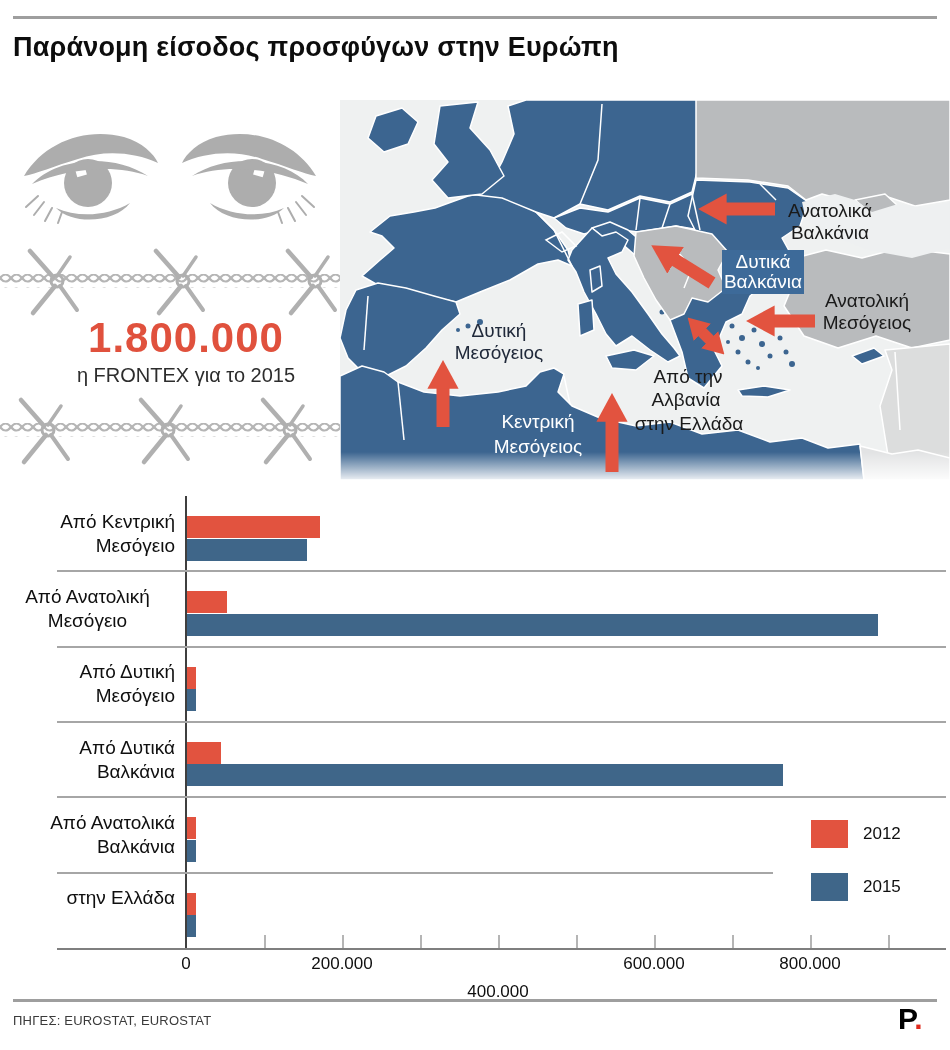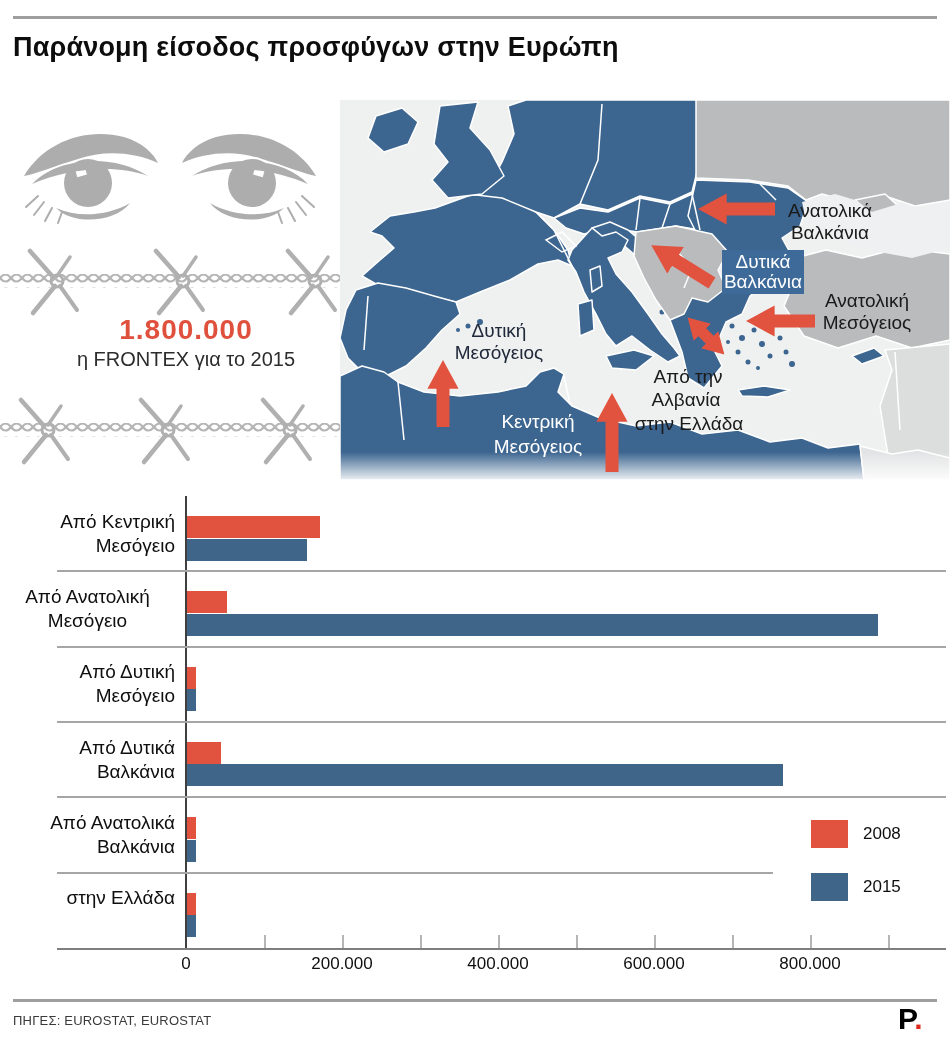--- a/index.html
+++ b/index.html
@@ -3,21 +3,21 @@
 <meta charset="utf-8">
 <style>
   html,body{margin:0;padding:0;background:#fff;}
   body{width:950px;height:1050px;position:relative;overflow:hidden;
        font-family:"Liberation Sans","DejaVu Sans",sans-serif;color:#111;}
   .abs{position:absolute;}
   .rule{position:absolute;left:13px;width:924px;height:3px;background:#9e9e9e;}
   #page-title{left:13px;top:32px;font-size:27px;font-weight:bold;letter-spacing:.2px;color:#0d0d0d;}
   
   #stat-block{left:10px;top:314px;width:352px;text-align:center;}
-  .stat-number{font-size:28px;font-weight:bold;color:#e0513d;letter-spacing:1px;}
+  .stat-number{font-size:42px;font-weight:bold;color:#e0513d;letter-spacing:1px;}
   .stat-caption{font-size:20px;color:#2d2d2d;line-height:26px;}
   
   #map-wrap{left:340px;top:100px;width:610px;height:380px;box-shadow:inset 0 0 14px 8px #ffffff;}
   
   #chart{left:0;top:496px;width:778px;height:500px;}
   .row-label{position:absolute;left:0;width:175px;text-align:right;font-size:19px;line-height:24px;color:#0f0f0f;}
   .bar{position:absolute;}
   .sep{position:absolute;height:2px;background:#a6a6a6;left:57px;}
   #y-axis{position:absolute;left:185px;top:0;width:2px;height:452px;background:#3f3f3f;}
   #x-axis{position:absolute;left:57px;top:452px;width:889px;height:2px;background:#7f7f7f;}
@@ -246,28 +246,28 @@
       <div class="tick" style="left: 342px;"></div>
       <div class="tick" style="left: 420px;"></div>
       <div class="tick" style="left: 498px;"></div>
       <div class="tick" style="left: 576px;"></div>
       <div class="tick" style="left: 654px;"></div>
       <div class="tick" style="left: 732px;"></div>
       <div class="tick" style="left: 810px;"></div>
       <div class="tick" style="left: 888px;"></div>
       <div class="tick-label" style="left: 186px;">0</div>
       <div class="tick-label" style="left: 342px;">200.000</div>
-      <div class="tick-label" style="left: 498px;">400.000</div>
+      <div class="tick-label" style="left: 498px; margin-top: 28px;">400.000</div>
       <div class="tick-label" style="left: 654px;">600.000</div>
       <div class="tick-label" style="left: 810px; text-align: center;">800.000</div>
     </div>
 
   <div class="legend-row" style="top:324px">
     <span class="legend-swatch" style="background: rgb(226, 83, 63);"></span>
-    <span class="legend-label">2008</span>
+    <span class="legend-label">2012</span>
   </div>
   <div class="legend-row" style="top:377px">
     <span class="legend-swatch" style="background: rgb(63, 102, 137);"></span>
     <span class="legend-label">2015</span>
   </div>
 </div>
 
 <div class="rule" style="top:999px"></div>
 <div class="abs" id="footer-sources">ΠΗΓΕΣ: EUROSTAT, EUROSTAT</div>
 <div class="abs" id="brand-logo"><span>P</span><span class="dot">.</span></div>

